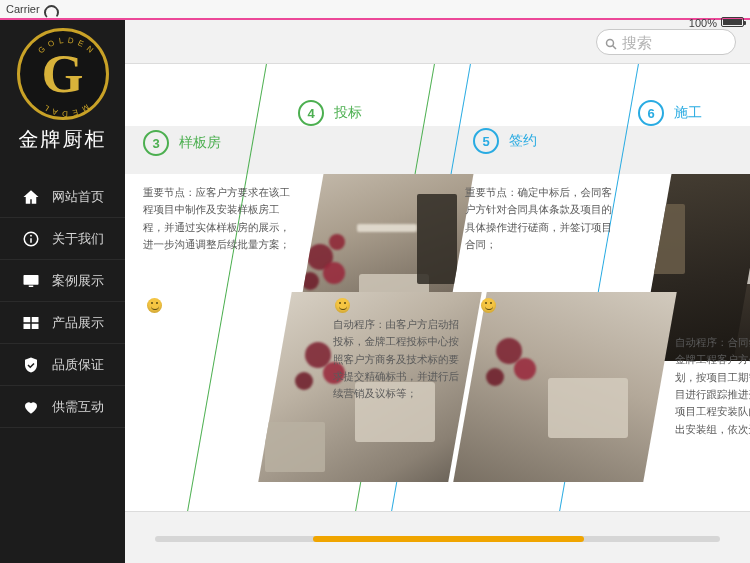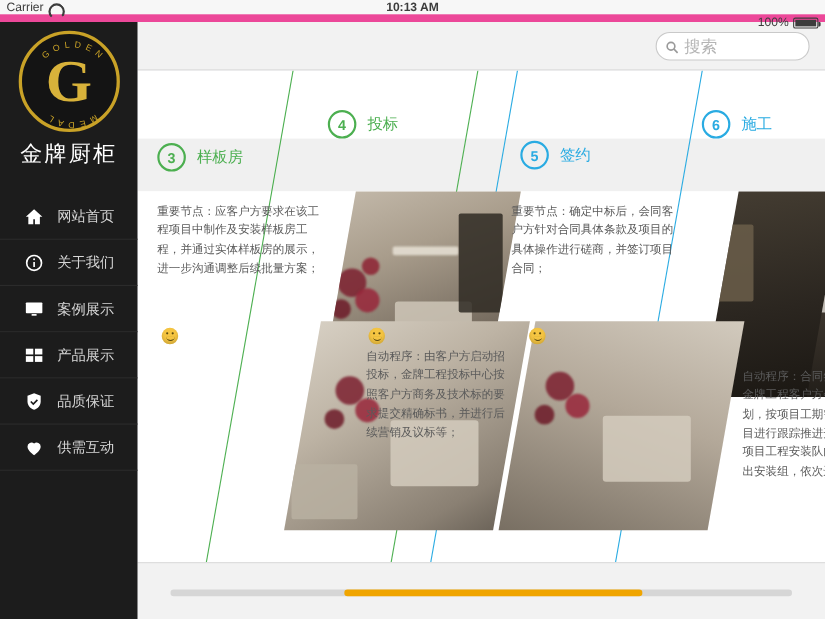--- a/index.html
+++ b/index.html
@@ -14,28 +14,28 @@
     width: 750px; height: 563px;
     overflow: hidden;
     background: #efeff4;
   }
 
   
   .statusbar {
     position: absolute; top: 0; left: 0;
     width: 750px; height: 20px;
     background: #f7f7f7;
-    border-bottom: 7px solid #ec4899;
+    border-bottom: 2px solid #ec4899;
     display: flex; align-items: center;
     font-size: 11px; color: #3c3c3c;
     z-index: 40;
   }
   .sb-left { position: absolute; left: 6px; display: flex; align-items: center; gap: 4px; }
   .sb-center { position: absolute; left: 0; width: 750px; text-align: center; font-weight: bold; }
-  .sb-right { position: absolute; right: 6px; display: flex; align-items: center; gap: 4px; margin-top: 28px; }
+  .sb-right { position: absolute; right: 6px; display: flex; gap: 4px; margin-top: 28px; }
   .wifi-icon { display: inline-block; width: 12px; height: 10px; position: relative; }
   .wifi-icon:before {
     content: ""; position: absolute; left: 0; top: 1px;
     width: 11px; height: 11px;
     border: 2px solid #3c3c3c; border-radius: 50%;
     clip-path: polygon(0 0, 100% 0, 100% 45%, 50% 45%, 50% 100%, 0 100%);
     transform: rotate(45deg);
   }
   .batt {
     width: 23px; height: 10px; border: 1px solid #3c3c3c; border-radius: 2px;
@@ -220,21 +220,20 @@
 </head>
 <body>
 
 <div class="app">
 
   <div class="statusbar">
     <div class="sb-left">
       <span>Carrier</span>
       <span class="wifi-icon"></span>
     </div>
-    <div class="sb-center">10:13 AM</div>
     <div class="sb-right">
       <span>100%</span>
       <span class="batt">
           <i></i>
         </span>
     </div>
   </div>
 
   <div class="sidebar">
 

